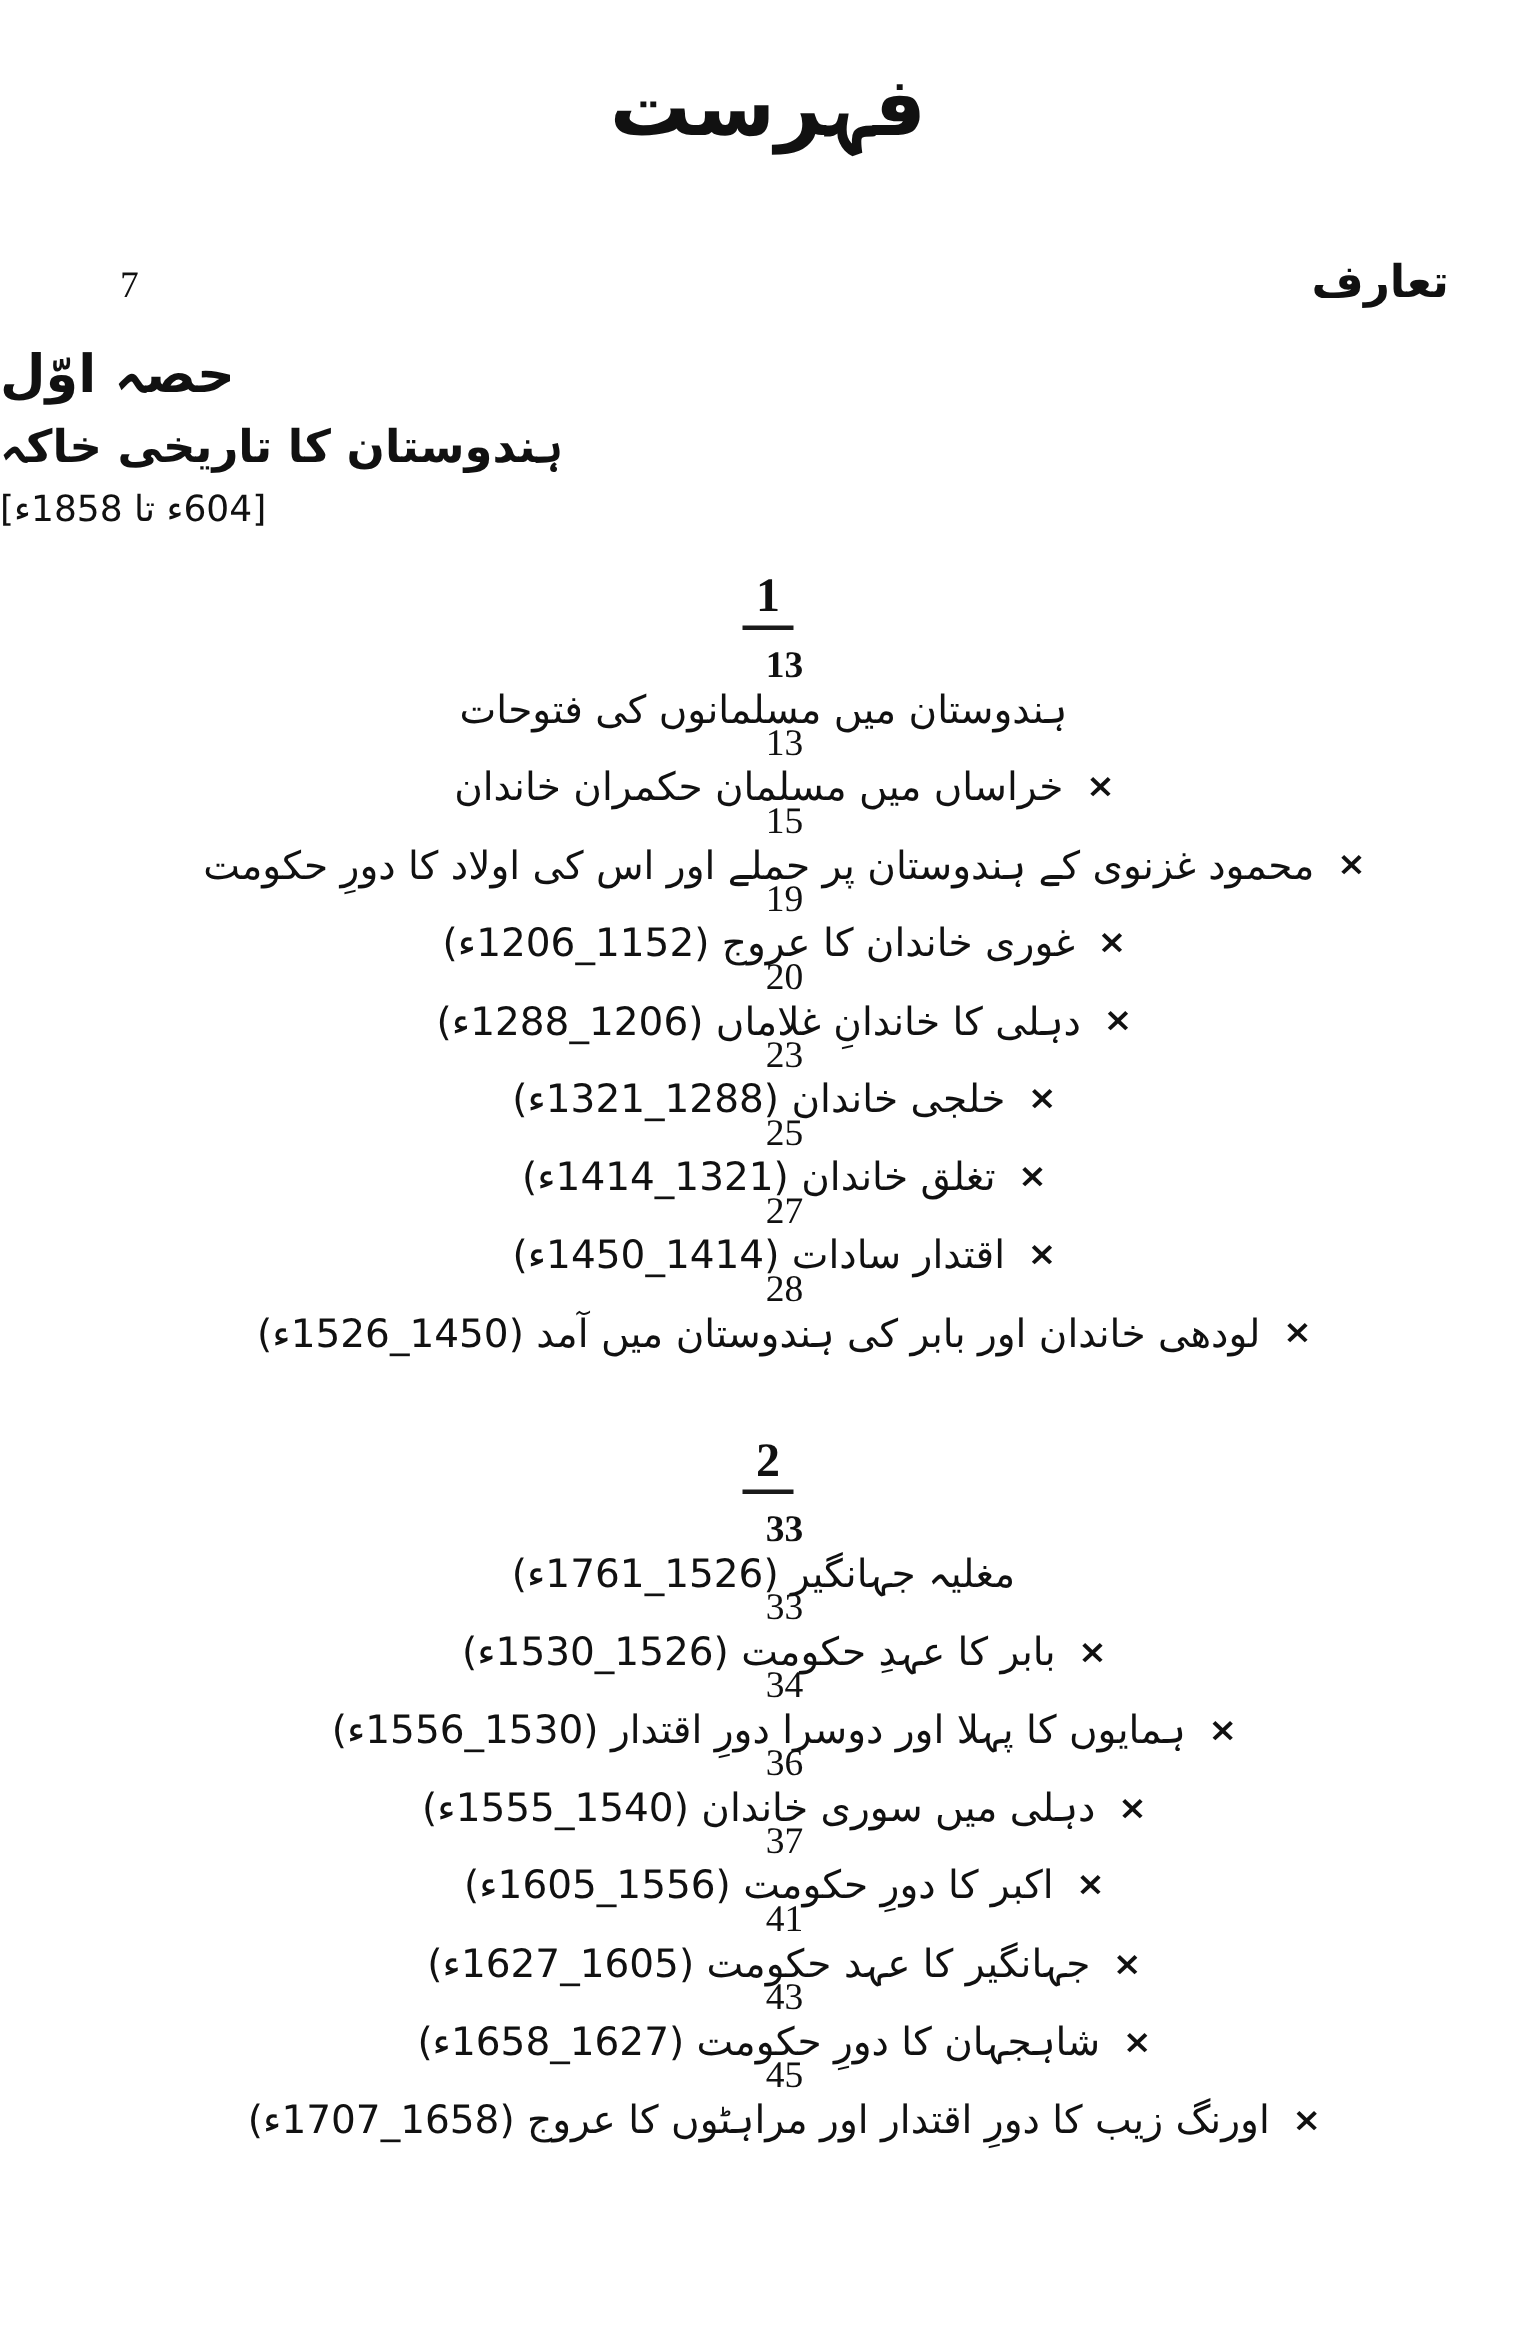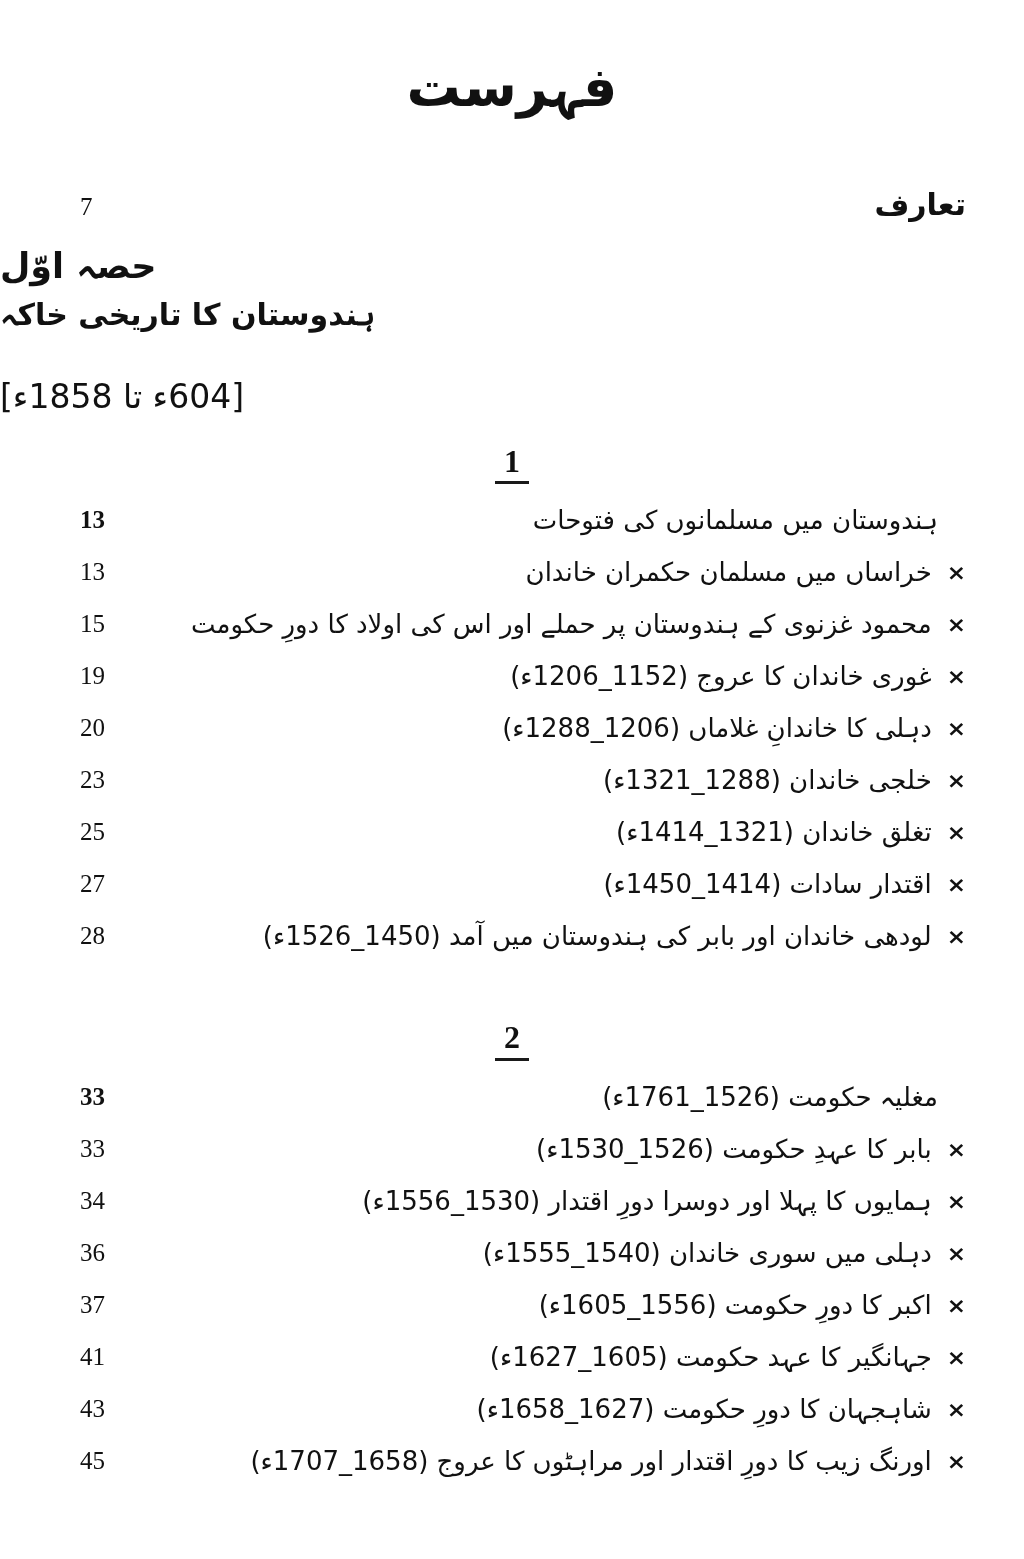--- a/index.html
+++ b/index.html
@@ -14,21 +14,21 @@
     color: #111111;
     font-family: "DejaVu Sans", sans-serif;
   }
   .page {
     width: 1024px;
     height: 1559px;
     position: relative;
   }
   .doc-title {
     text-align: center;
-    margin-top: 52px;
+    margin-top: 36px;
     font-size: 54px;
     font-weight: bold;
     line-height: 1.35;
     direction: rtl;
   }
   .intro-row {
     margin-top: 62px;
     padding: 0 58px 0 80px;
     display: flex;
     justify-content: space-between;
@@ -48,24 +48,23 @@
     font-size: 35px;
     font-weight: bold;
     line-height: 1.5;
   }
   .part-subtitle {
     font-size: 30px;
     font-weight: bold;
     line-height: 1.5;
   }
   .part-range {
-    font-size: 33px;
+    font-size: 24px;
     line-height: 1.5;
     direction: rtl;
-    margin-top: 35px;
   }
   .section-number-wrap {
     text-align: center;
     margin-top: 20px;
   }
   .section-number-wrap.second {
     margin-top: 56px;
     margin-bottom: 10px;
   }
   .section-number {
@@ -79,20 +78,21 @@
   }
   .toc-list {
     margin-top: 10px;
   }
   .toc-row {
     display: flex;
     justify-content: space-between;
     align-items: center;
     height: 52px;
     padding: 0 58px 0 80px;
+    flex-direction: column;
   }
   .page-num {
     font-family: "Liberation Serif", serif;
     font-size: 25px;
     flex: 0 0 auto;
   }
   .page-num.bold {
     font-weight: bold;
   }
   .entry {
@@ -209,21 +209,21 @@
   </div>
 
   <div class="section-number-wrap second">
     <span class="section-number">2</span>
   </div>
 
   <div class="toc-list">
 
     <div class="toc-row">
       <span class="page-num bold">33</span>
-      <span class="entry heading-entry" dir="rtl">مغلیہ حکومت (1526_1761ء)</span>
+      <span class="entry heading-entry" dir="rtl">مغلیہ جہانگیر (1526_1761ء)</span>
     </div>
 
     <div class="toc-row">
       <span class="page-num">33</span>
       <span class="entry" dir="rtl">
         <span class="bullet">×</span>
         <span class="entry-text">بابر کا عہدِ حکومت (1526_1530ء)</span>
       </span>
     </div>
 

